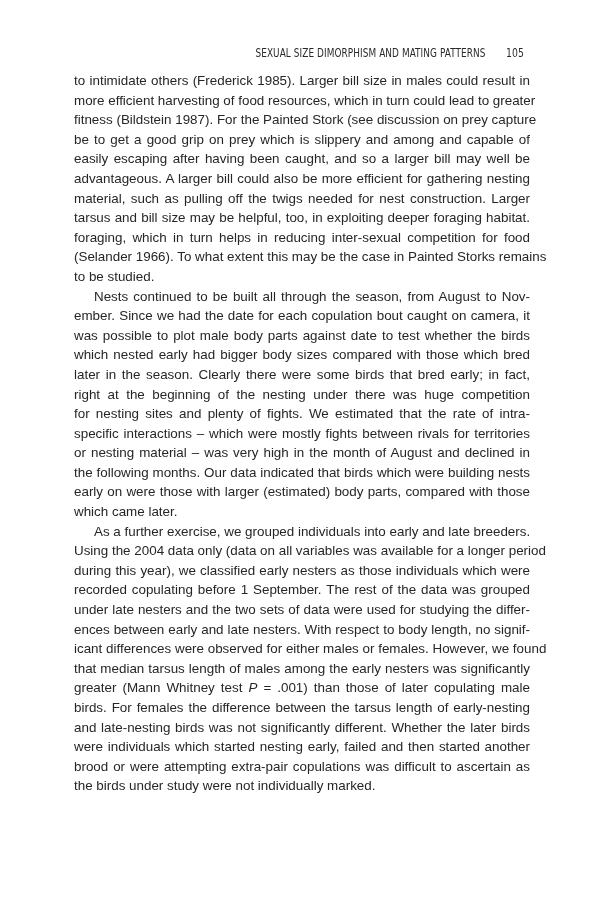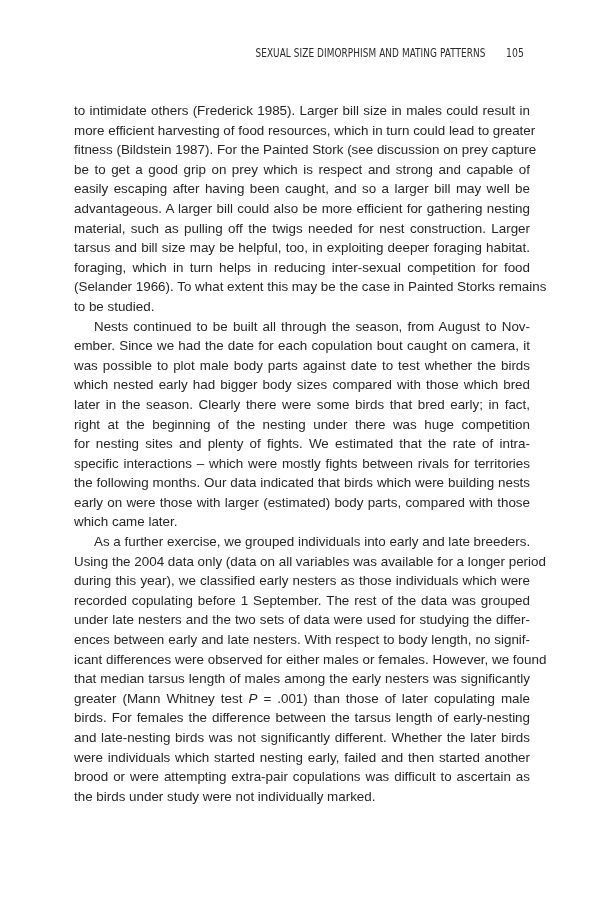--- a/index.html
+++ b/index.html
@@ -47,21 +47,20 @@
   }
   .body-text {
     position: absolute;
     left: 74px;
     top: 71px;
     width: 456px;
     font-family: "Liberation Sans", sans-serif;
     font-size: 13.4px;
     line-height: 19.6px;
     color: #262626;
-    margin-top: 30px;
   }
   .line {
     display: block;
     white-space: nowrap;
     text-align: justify;
     text-align-last: justify;
     height: 19.6px;
     overflow: visible;
   }
   .line.last {
@@ -80,39 +79,40 @@
     <span class="title">SEXUAL SIZE DIMORPHISM AND MATING PATTERNS</span>
     <span class="folio">105</span>
   </div>
 
   <div class="body-text">
 
     <div class="para">
       <span class="line">to intimidate others (Frederick 1985). Larger bill size in males could result in</span>
       <span class="line">more efficient harvesting of food resources, which in turn could lead to greater</span>
       <span class="line">fitness (Bildstein 1987). For the Painted Stork (see discussion on prey capture</span>
-      <span class="line">be to get a good grip on prey which is respect and strong and capable of</span>
+      <span class="line">be to get a good grip on prey which is slippery and among and capable of</span>
       <span class="line">easily escaping after having been caught, and so a larger bill may well be</span>
       <span class="line">advantageous. A larger bill could also be more efficient for gathering nesting</span>
       <span class="line">material, such as pulling off the twigs needed for nest construction. Larger</span>
       <span class="line">tarsus and bill size may be helpful, too, in exploiting deeper foraging habitat.</span>
       <span class="line">foraging, which in turn helps in reducing inter-sexual competition for food</span>
       <span class="line">(Selander 1966). To what extent this may be the case in Painted Storks remains</span>
       <span class="line last">to be studied.</span>
     </div>
 
     <div class="para">
       <span class="line indent">Nests continued to be built all through the season, from August to Nov-</span>
       <span class="line">ember. Since we had the date for each copulation bout caught on camera, it</span>
       <span class="line">was possible to plot male body parts against date to test whether the birds</span>
       <span class="line">which nested early had bigger body sizes compared with those which bred</span>
       <span class="line">later in the season. Clearly there were some birds that bred early; in fact,</span>
       <span class="line">right at the beginning of the nesting under there was huge competition</span>
       <span class="line">for nesting sites and plenty of fights. We estimated that the rate of intra-</span>
       <span class="line">specific interactions – which were mostly fights between rivals for territories</span>
+      <span class="line">or nesting material – was very high in the month of August and declined in</span>
       <span class="line">the following months. Our data indicated that birds which were building nests</span>
       <span class="line">early on were those with larger (estimated) body parts, compared with those</span>
       <span class="line last">which came later.</span>
     </div>
 
     <div class="para">
       <span class="line indent">As a further exercise, we grouped individuals into early and late breeders.</span>
       <span class="line">Using the 2004 data only (data on all variables was available for a longer period</span>
       <span class="line">during this year), we classified early nesters as those individuals which were</span>
       <span class="line">recorded copulating before 1 September. The rest of the data was grouped</span>

